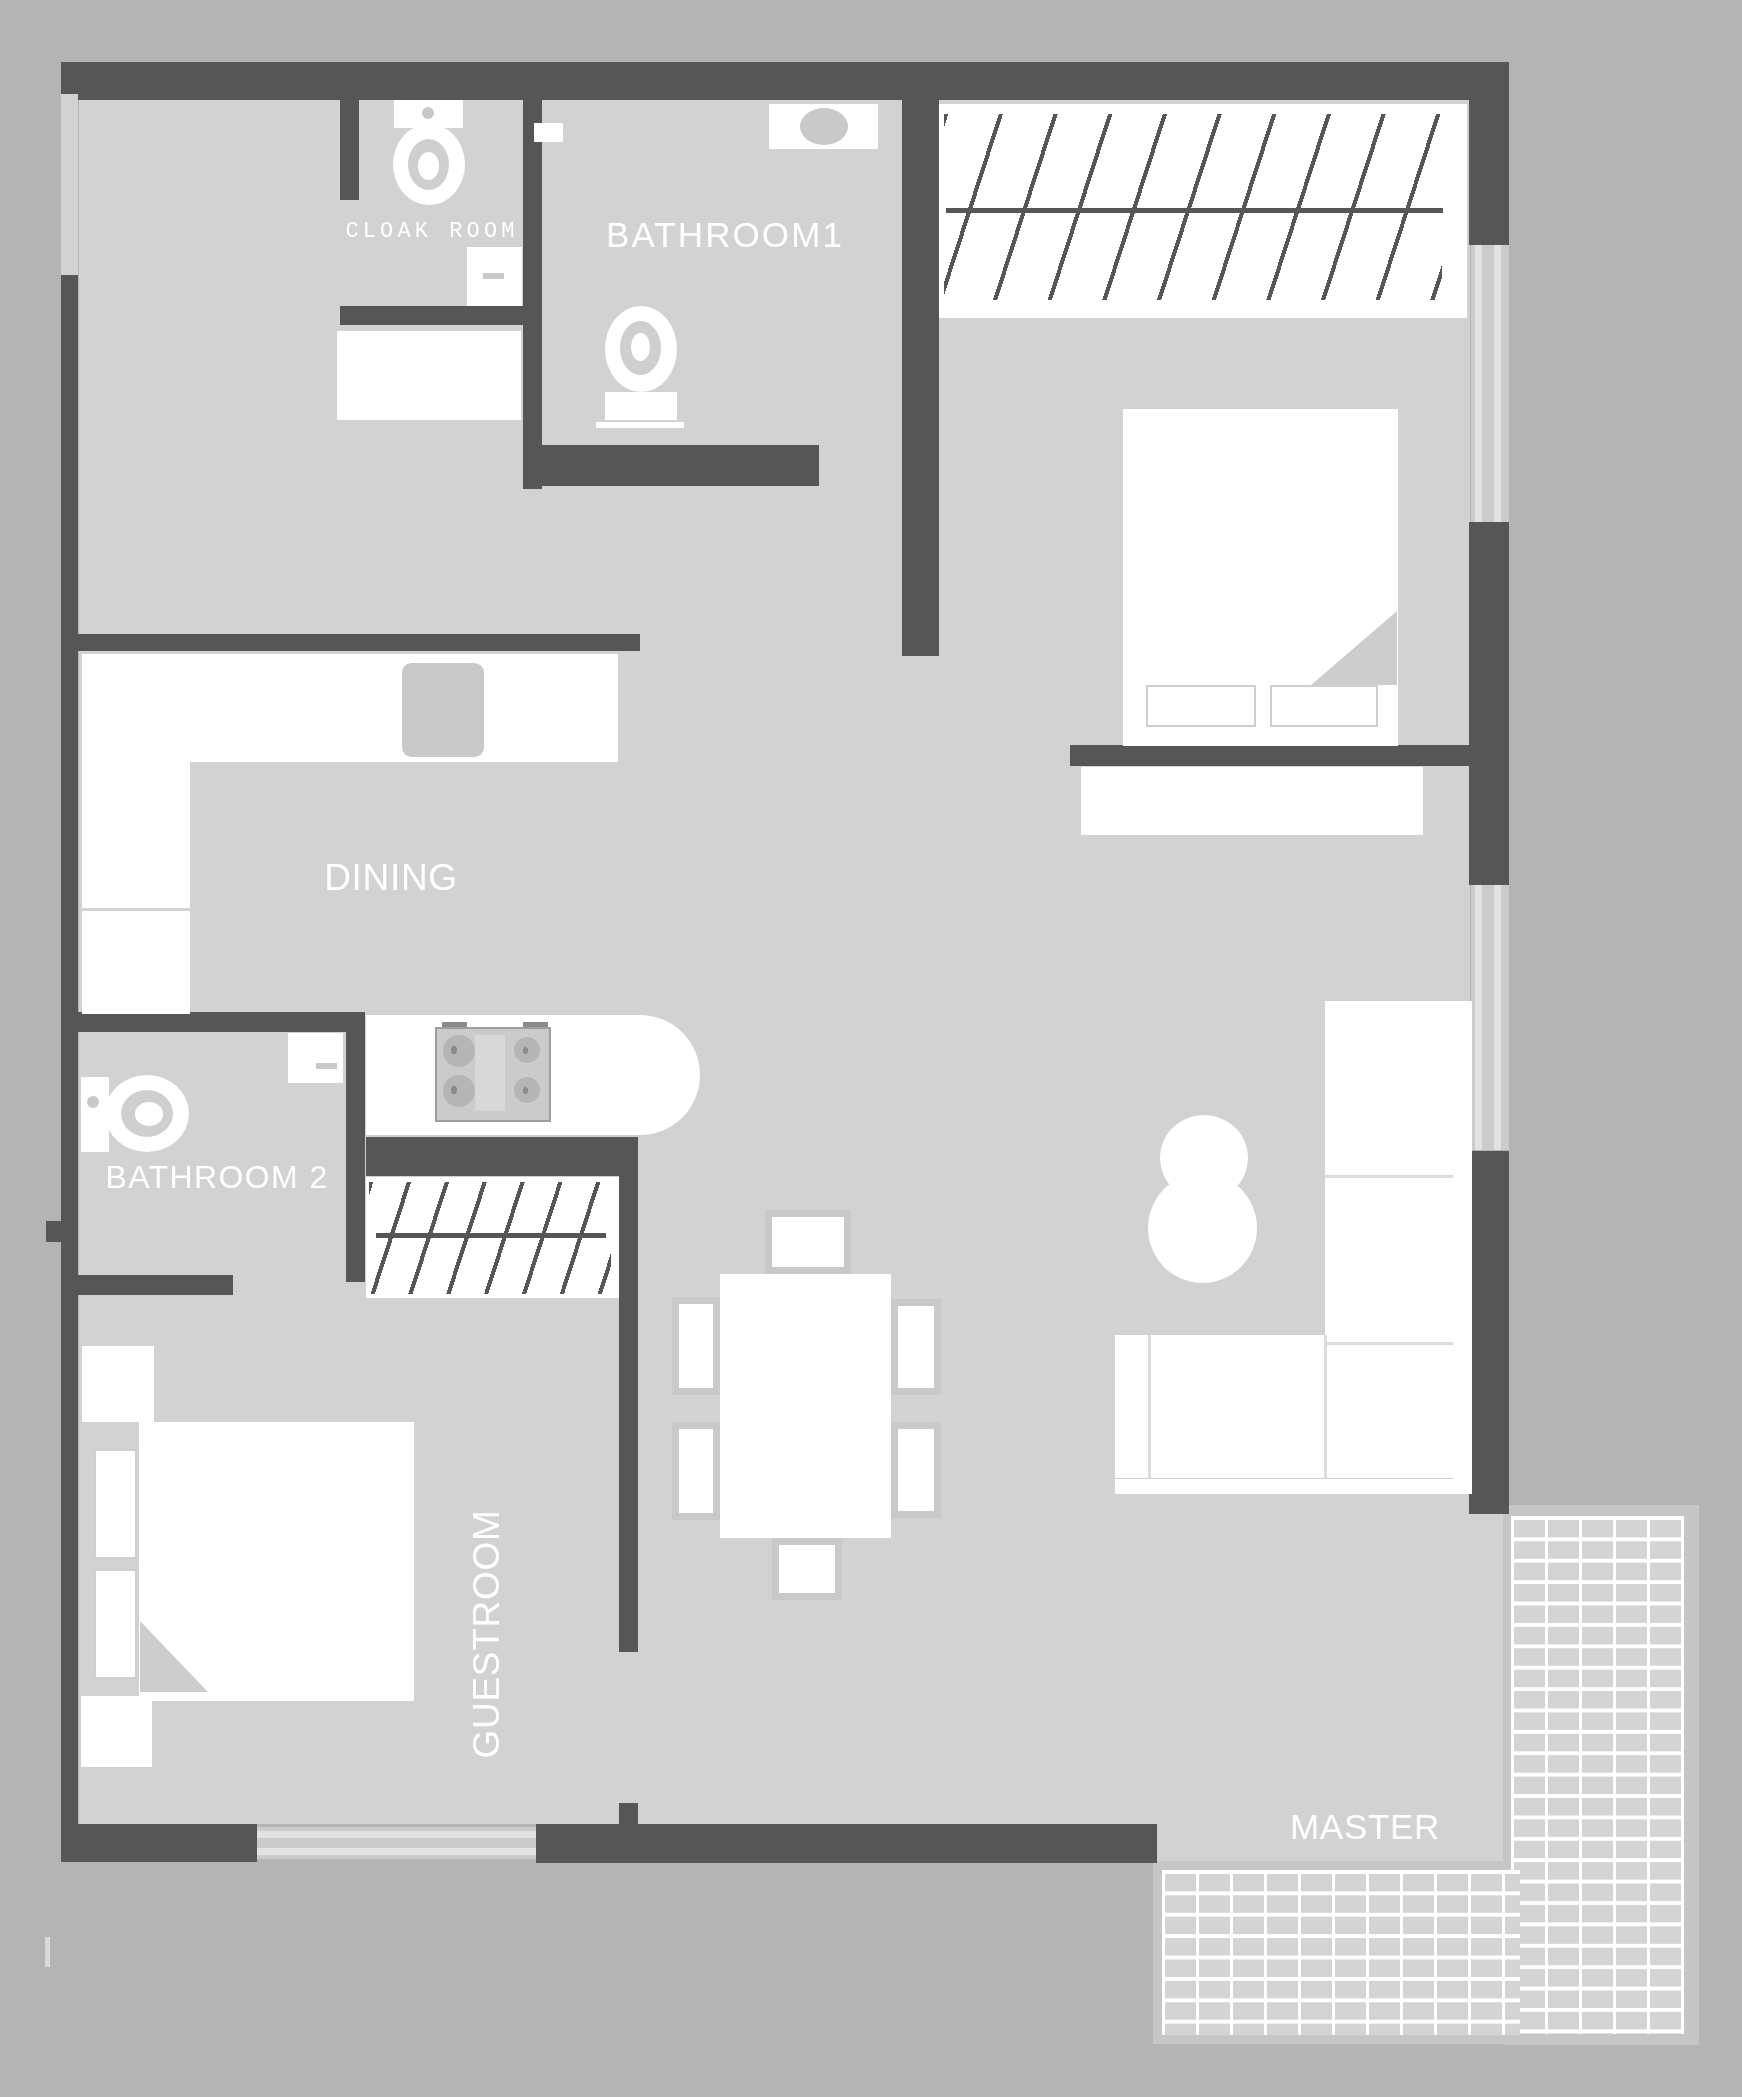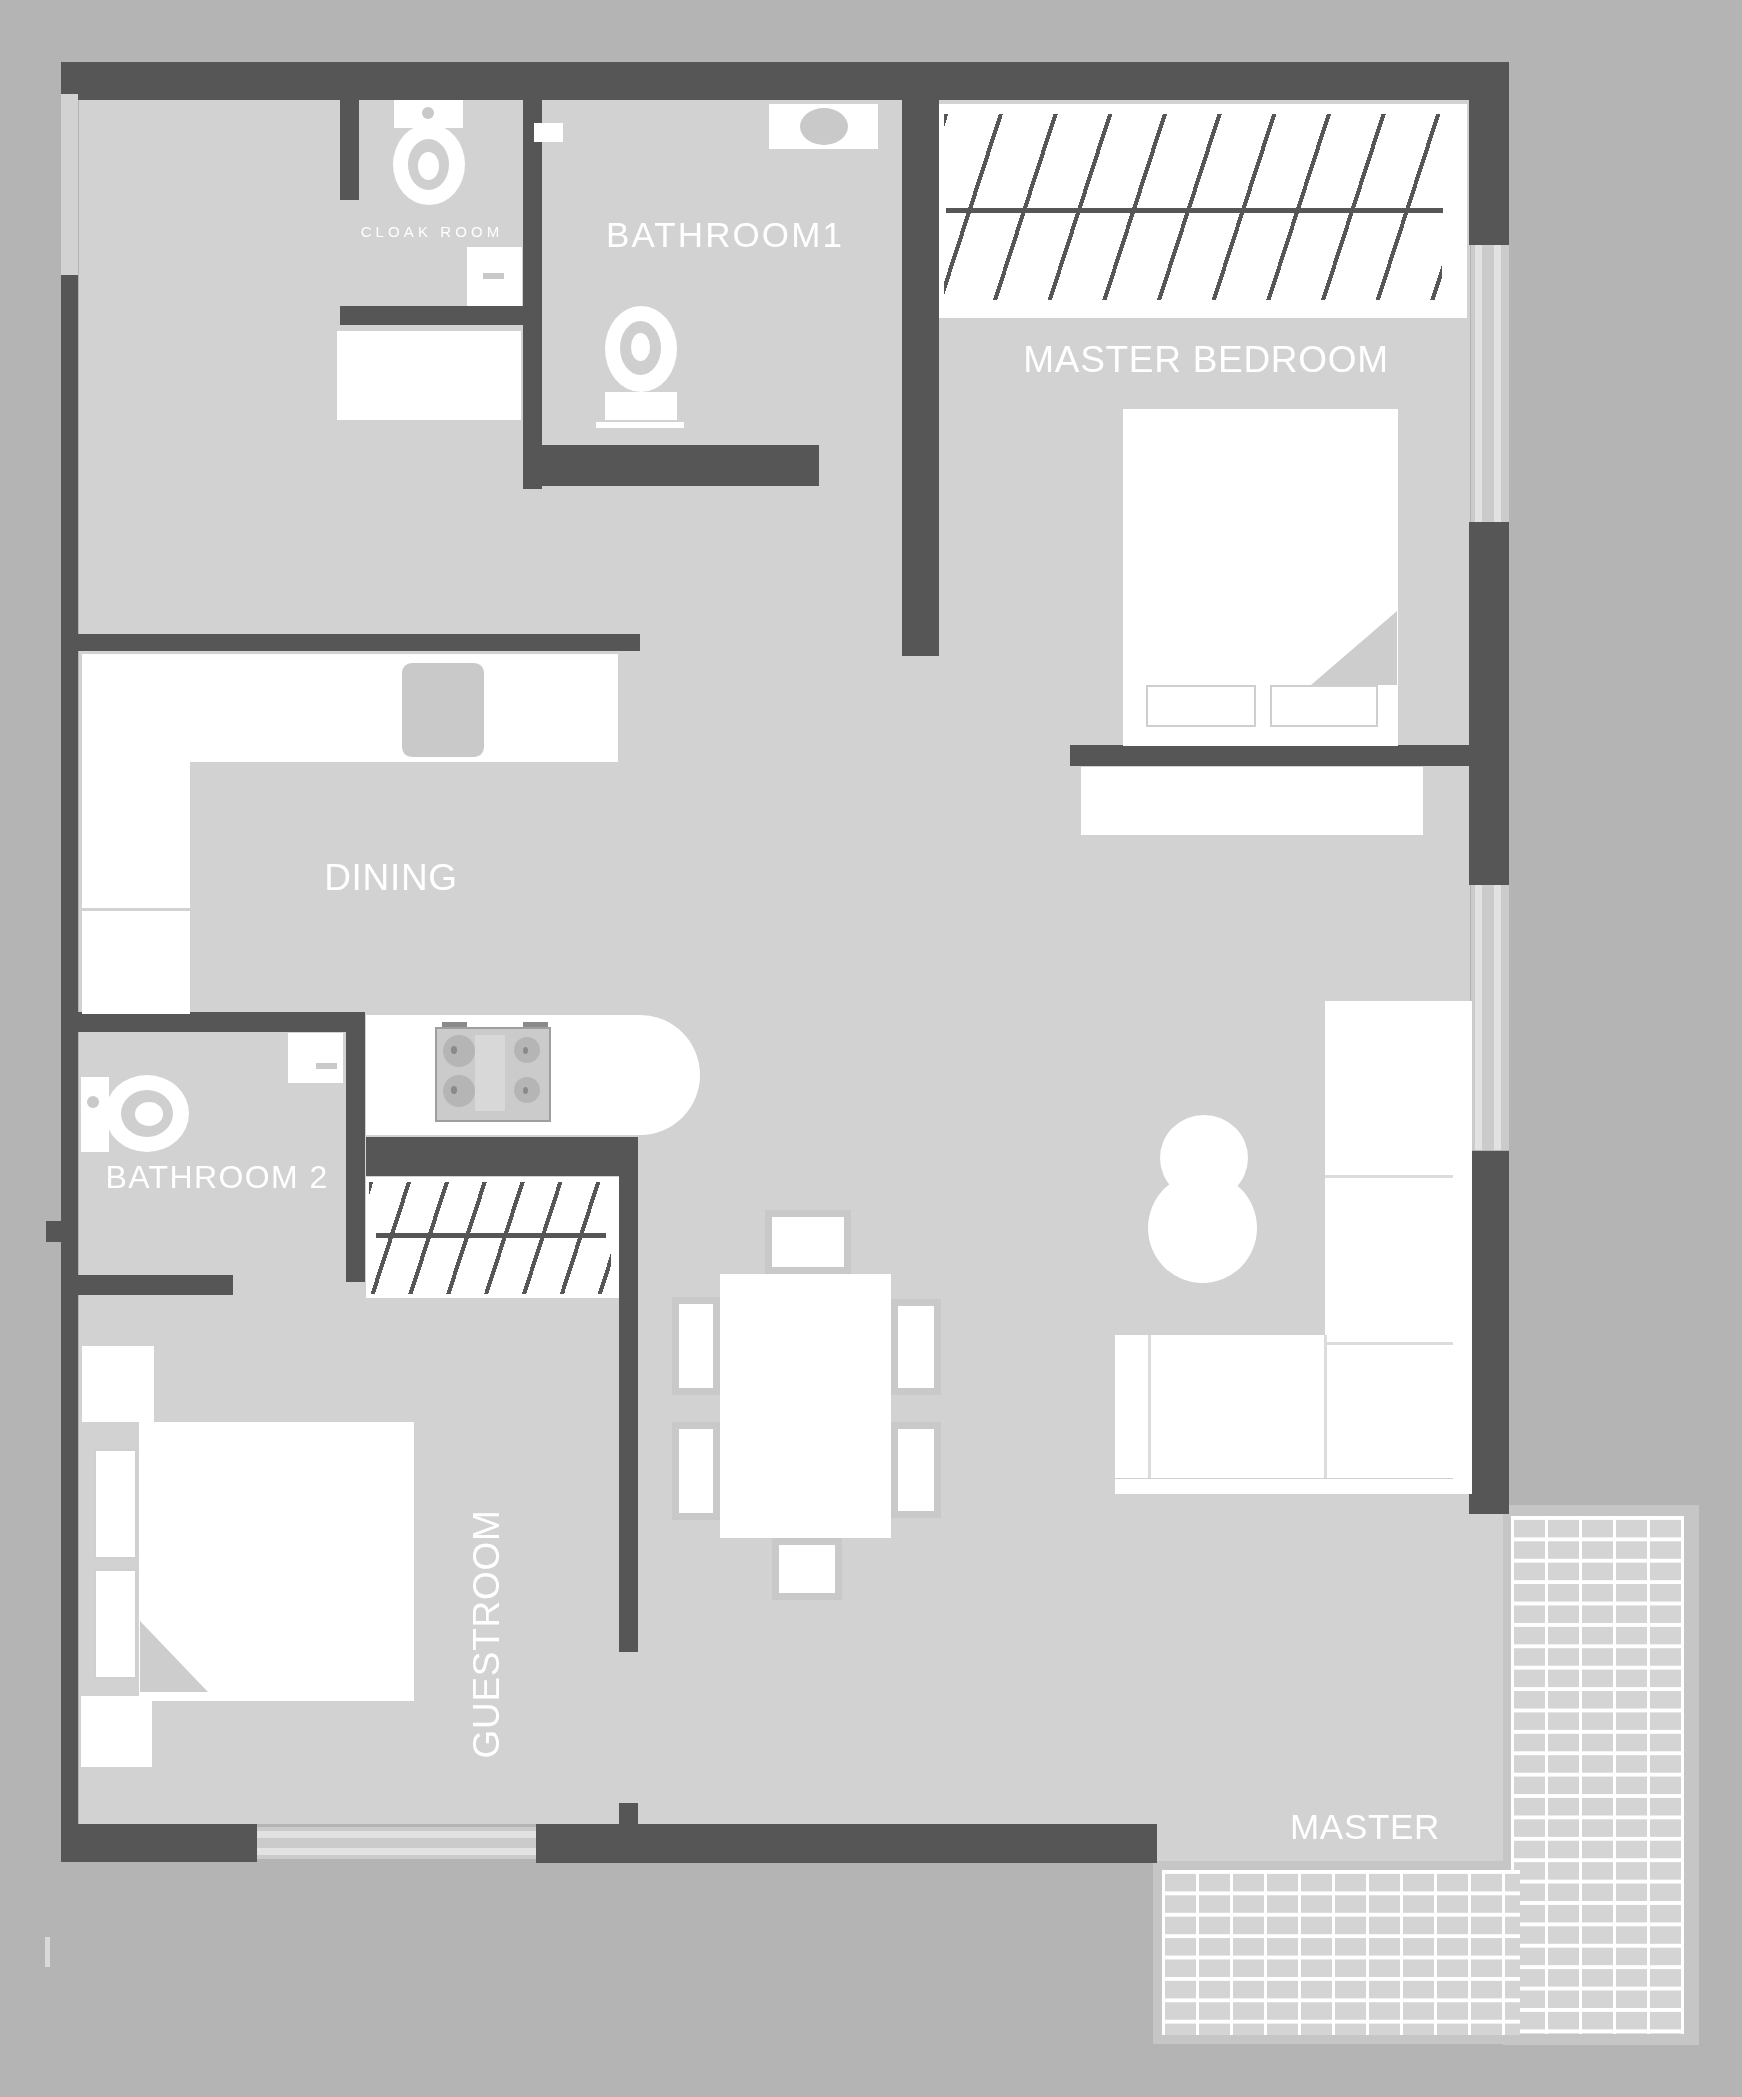--- a/index.html
+++ b/index.html
@@ -182,22 +182,21 @@
   <div class="divline" style="left:1325px;top:1175px;width:128px;height:2.8px;"></div>
   <div class="divline" style="left:1325px;top:1342px;width:128px;height:2.8px;"></div>
   <div class="white" style="left:1115px;top:1335px;width:210px;height:143px;"></div>
   <div class="divline" style="left:1148px;top:1335px;width:2.8px;height:143px;"></div>
   <div class="divline" style="left:1324px;top:1335px;width:2.8px;height:143px;"></div>
   <div class="white" style="left:1115px;top:1479px;width:356px;height:15px;"></div>
 
   <div class="circle" style="left:1160px;top:1115px;width:88px;height:86px;"></div>
   <div class="circle" style="left:1148px;top:1173px;width:109px;height:110px;"></div>
 
-  <div class="lbl" style="left:432px;top:231px;font-size:15px;letter-spacing:4.1px;">CLOAK ROOM</div>
+  <div class="lbl" style="left:432px;top:231px;font-size:22px;letter-spacing:4.1px;font-family:Liberation Mono, monospace;">CLOAK ROOM</div>
   <div class="lbl" style="left:725px;top:235px;font-size:35px;letter-spacing:2.1px;">BATHROOM1</div>
-  <div class="lbl" style="left:1206px;top:360px;font-size:37px;letter-spacing:0.7px;">MASTER BEDROOM</div>
   <div class="lbl" style="left:391px;top:878px;font-size:37px;letter-spacing:0.7px;">DINING</div>
   <div class="lbl" style="left:217px;top:1177px;font-size:32px;letter-spacing:1.4px;">BATHROOM 2</div>
   <div class="lbl" style="left:487px;top:1634px;font-size:37px;letter-spacing:0.7px;transform:translate(-50%,-50%) rotate(-90deg);">GUESTROOM</div>
   <div class="lbl" style="left:1365px;top:1827px;font-size:35px;letter-spacing:0.7px;">MASTER</div>
 
 </div>
 
 
 </body></html>

